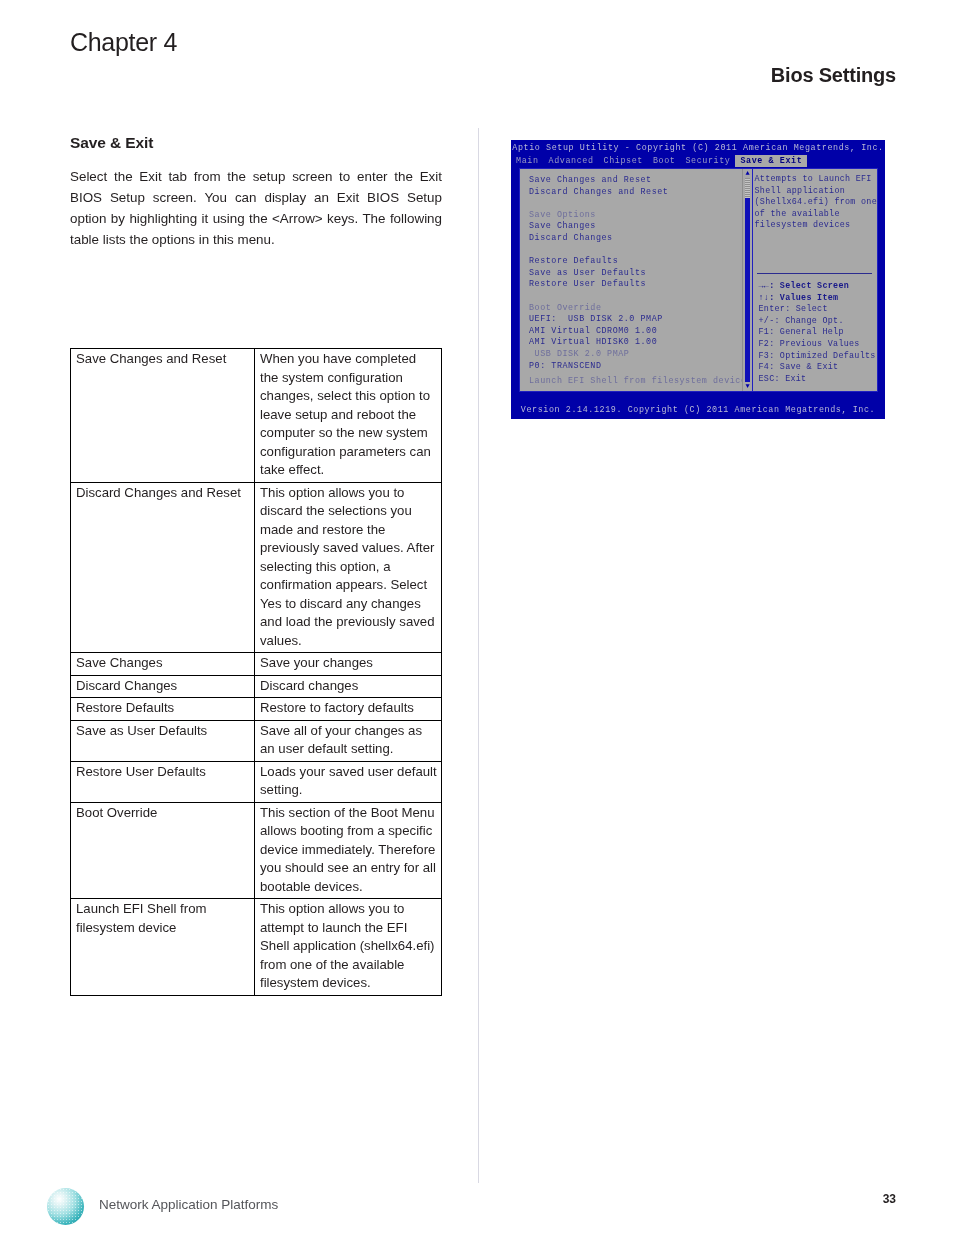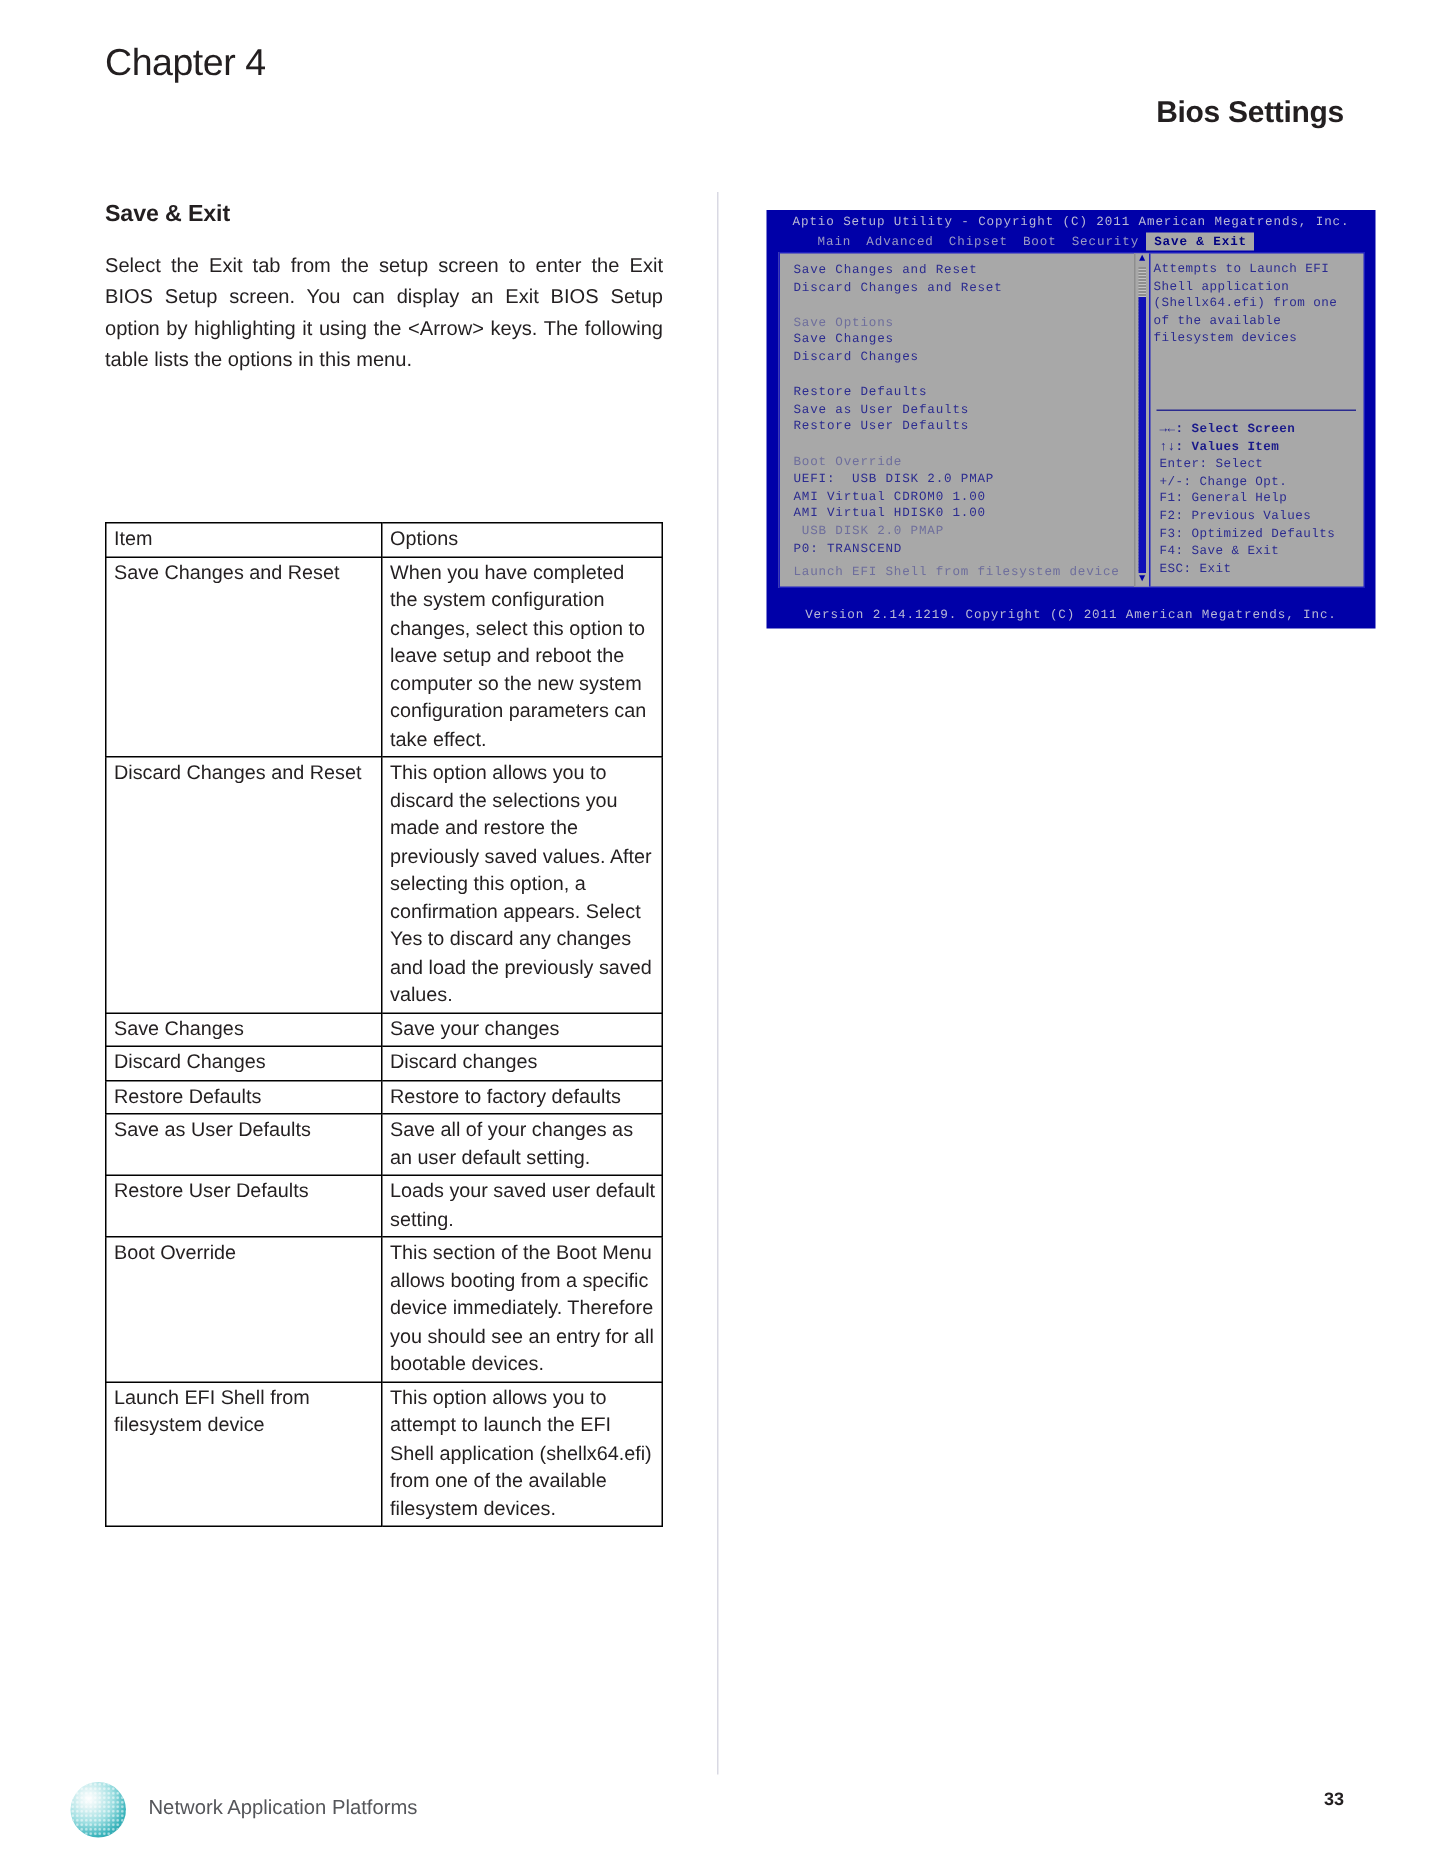--- a/index.html
+++ b/index.html
@@ -86,40 +86,39 @@
     color: #231f20;
   }
   .opt-table col.c1 { width: 184px; }
   .opt-table col.c2 { width: 187px; }
 
   
   .bios {
     position: absolute;
     left: 511px;
     top: 140px;
-    width: 406px;
+    width: 374px;
     height: 279px;
     background: #0000a8;
     font-family: "Liberation Mono", "DejaVu Sans Mono", monospace;
     overflow: hidden;
   }
   .bios-title {
     color: #b9b9d6;
     font-size: 8.4px;
     text-align: center;
     letter-spacing: 0.6px;
     padding-top: 3px;
     white-space: nowrap;
   }
   .bios-tabs {
     display: flex;
     align-items: center;
     font-size: 8.4px;
     letter-spacing: 0.6px;
-    padding-left: 29px;
     margin-top: 2px;
     height: 12px;
   }
   .bios-tab {
     color: #9a9ac4;
     padding: 1px 5px;
     white-space: nowrap;
   }
   .bios-tab.active {
     background: #a8a8a8;
@@ -297,24 +296,20 @@
   <h2 class="subhead">Save &amp; Exit</h2>
   <p class="intro-para">Select the Exit tab from the setup screen to enter the Exit BIOS Setup screen. You can display an Exit BIOS Setup option by highlighting it using the &lt;Arrow&gt; keys. The following table lists the options in this menu.</p>
 </div>
 
 <table class="opt-table">
   <colgroup>
       <col class="c1">
       <col class="c2">
     </colgroup>
   <tbody id="table-body">
-      <tr>
-        <td>Item</td>
-        <td>Options</td>
-      </tr>
       <tr>
         <td>Save Changes and Reset</td>
         <td>When you have completed the system configuration changes, select this option to leave setup and reboot the computer so the new system configuration parameters can take effect.</td>
       </tr>
       <tr>
         <td>Discard Changes and Reset</td>
         <td>This option allows you to discard the selections you made and restore the previously saved values. After selecting this option, a confirmation appears. Select Yes to discard any changes and load the previously saved values.</td>
       </tr>
       <tr>
         <td>Save Changes</td>

